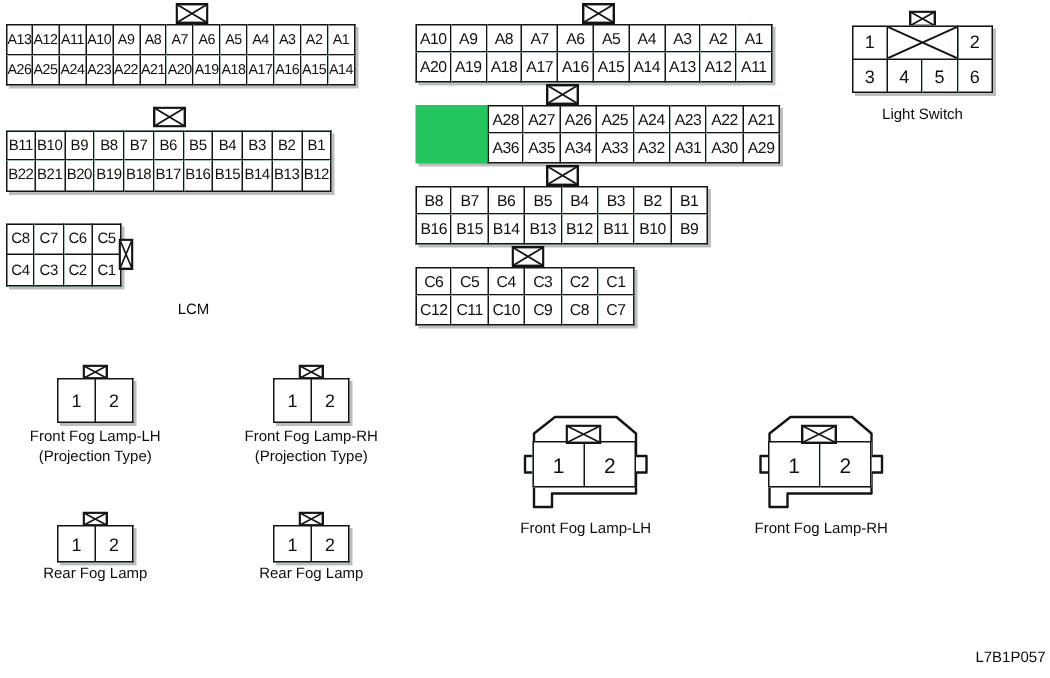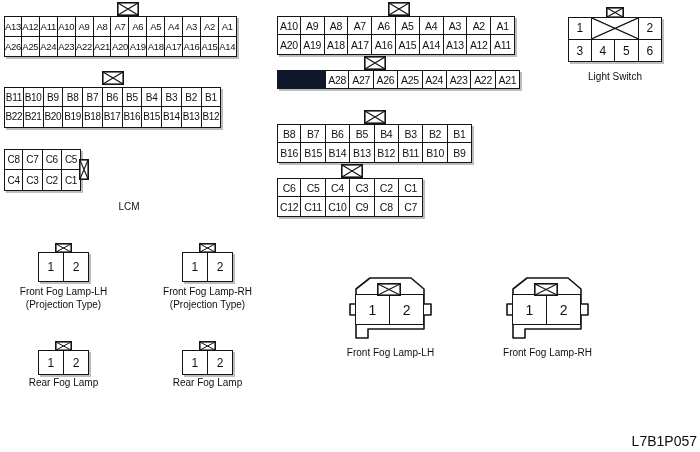--- a/index.html
+++ b/index.html
@@ -4,21 +4,21 @@
 <style>
   * { box-sizing: border-box; margin: 0; padding: 0; }
   html,body { background:#ffffff; }
   body { font-family: "Liberation Sans", sans-serif; color:#161616; }
   .canvas{
     position:relative; width:700px; height:452px; background:#fff; overflow:hidden;
   }
 
   
   .pin-table{
-    position:absolute; display:inline-block; background:#0f172a;
+    position:absolute; display:inline-block; background:#22c55e;
     box-shadow:2px 2px 0 #bdbdbd;
   }
   .pin-row{ display:flex; }
   .pin-cell{
     width:var(--cw,20px); height:var(--ch,20px);
     border:1.6px solid #141414; border-left:none;
     display:flex; align-items:center; justify-content:center;
     font-size:var(--fs,10px); letter-spacing:-0.3px;
     background:#fff; color:#111; white-space:nowrap;
   }
@@ -32,21 +32,21 @@
   .xcell{ position:relative; padding:0; }
   .xcell svg{ position:absolute; inset:0; width:100%; height:100%; }
 
   .lbl{
     position:absolute; text-align:center; font-size:10px; line-height:12.5px; color:#0e0e0e;
   }
   .lbl div{ line-height:12.8px; }
 
   .housing{ position:absolute; line-height:0; }
 
-  .figcode{ position:absolute; font-size:14px; color:#0e0e0e; text-align:right; }
+  .figcode{ position:absolute; font-size:10px; color:#0e0e0e; text-align:right; }
 </style>
 </head>
 <body>
 
 <div class="canvas">
 
   <div class="bowtie" style="left:117px;top:2px;">
     <svg width="22" height="14" viewBox="0 0 22 14">
         <rect x="0.8" y="0.8" width="20.4" height="12.4" fill="#fff" stroke="#141414" stroke-width="1.6"></rect>
         <path d="M1,1 L21,13 M21,1 L1,13" stroke="#141414" stroke-width="1.2" fill="none"></path>
@@ -185,20 +185,30 @@
       <div class="pin-row">
         <div class="pin-cell">A28</div>
         <div class="pin-cell">A27</div>
         <div class="pin-cell">A26</div>
         <div class="pin-cell">A25</div>
         <div class="pin-cell">A24</div>
         <div class="pin-cell">A23</div>
         <div class="pin-cell">A22</div>
         <div class="pin-cell">A21</div>
       </div>
+      <div class="pin-row">
+        <div class="pin-cell">A36</div>
+        <div class="pin-cell">A35</div>
+        <div class="pin-cell">A34</div>
+        <div class="pin-cell">A33</div>
+        <div class="pin-cell">A32</div>
+        <div class="pin-cell">A31</div>
+        <div class="pin-cell">A30</div>
+        <div class="pin-cell">A29</div>
+      </div>
     </div>
 
   <div class="bowtie" style="left:364px;top:110px;">
     <svg width="22" height="14" viewBox="0 0 22 14">
         <rect x="0.8" y="0.8" width="20.4" height="12.4" fill="#fff" stroke="#141414" stroke-width="1.6"></rect>
         <path d="M1,1 L21,13 M21,1 L1,13" stroke="#141414" stroke-width="1.2" fill="none"></path>
       </svg>
   </div>
   <div class="pin-table" style="left:277px;top:124px;--cw:24.4px;--ch:19.4px;--fs:10.5px;">
       <div class="pin-row">

